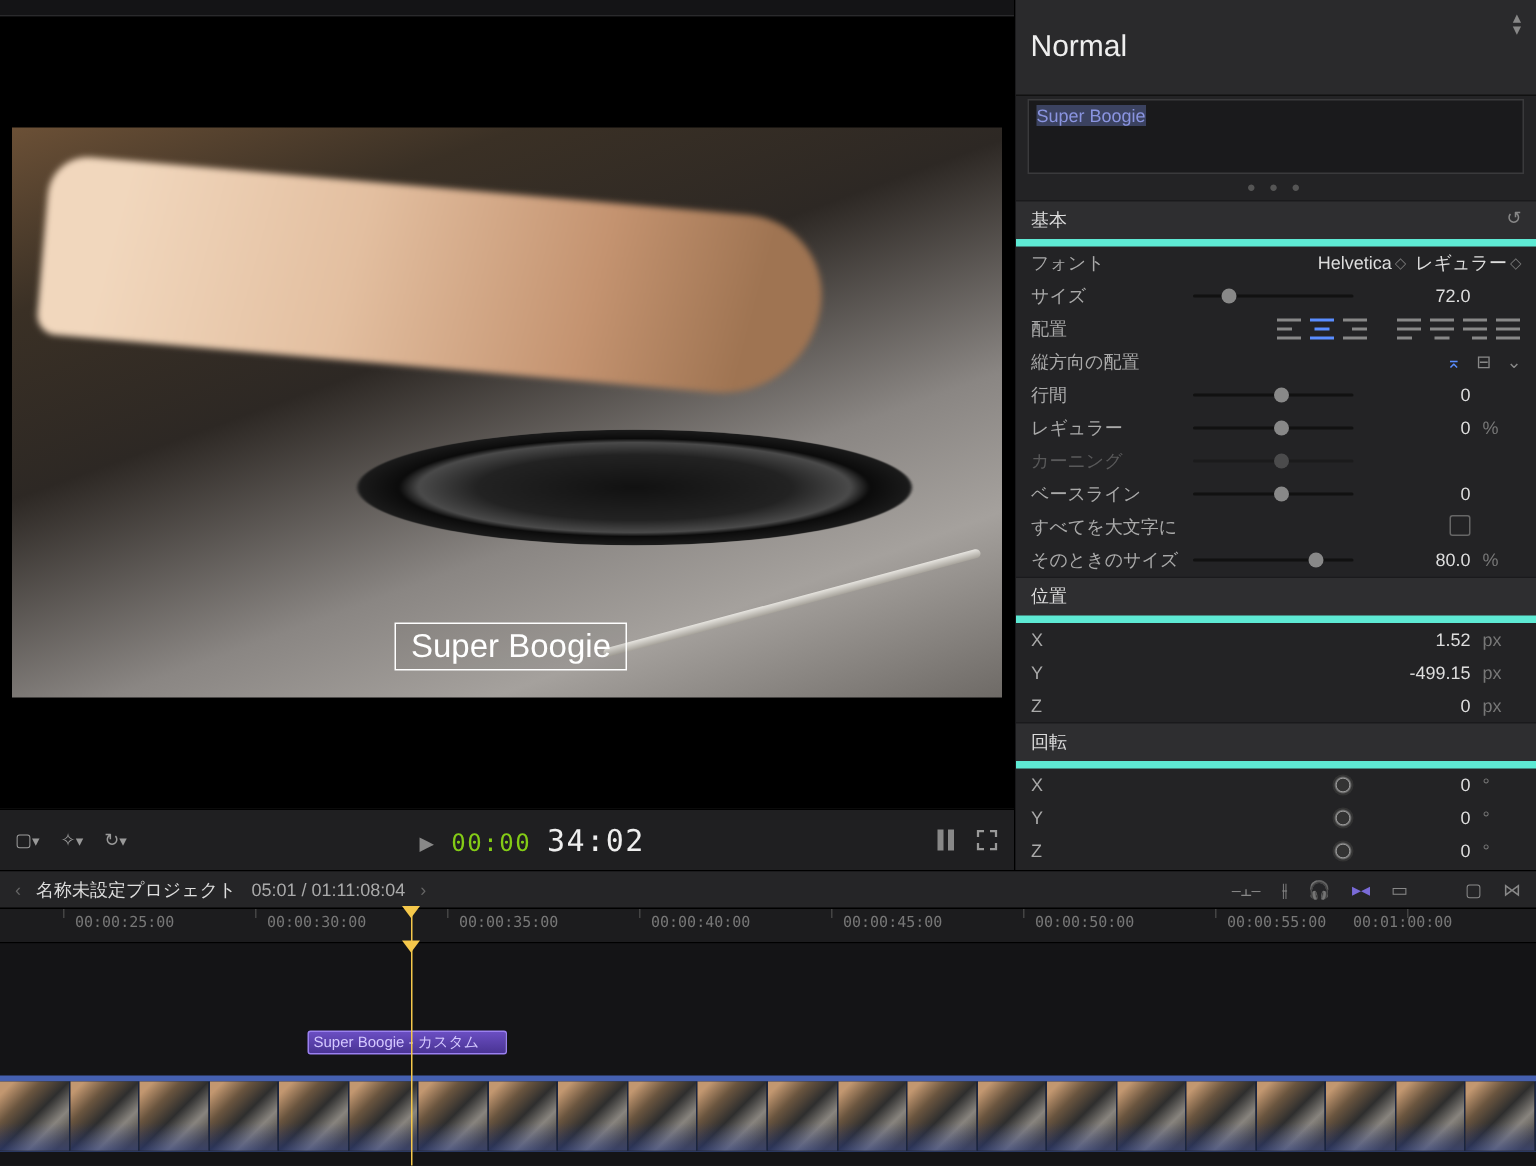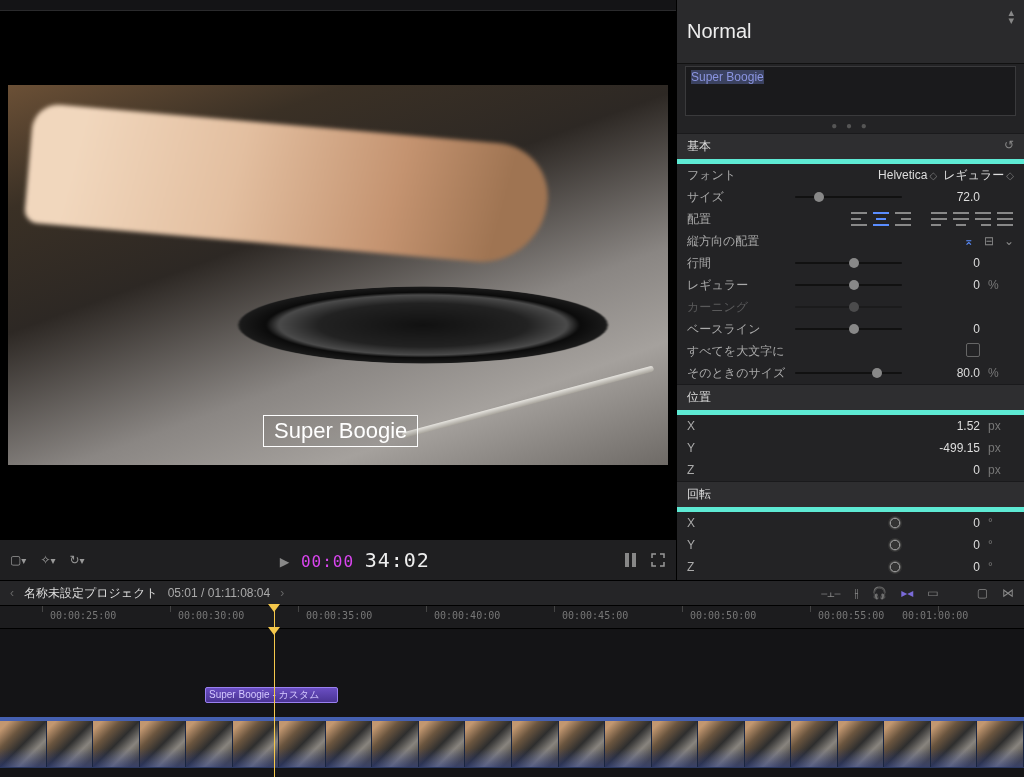--- a/index.html
+++ b/index.html
@@ -7,21 +7,21 @@
 .viewer{width:676px;display:flex;flex-direction:column;background:#1c1c1e;border-right:1px solid #000}
 .v-top{height:10px;background:#141416;border-bottom:1px solid #2a2a2c}
 .canvas-wrap{flex:1;display:flex;align-items:center;justify-content:center;background:#000;padding:10px 8px}
 .canvas{position:relative;width:660px;height:380px;background:linear-gradient(160deg,#6b5036 0%,#3a3025 20%,#2d2824 40%,#8a8683 65%,#a5a19d 80%,#6e6a66 100%);overflow:hidden}
 .arm{position:absolute;top:40px;left:20px;width:520px;height:120px;background:linear-gradient(100deg,#f1d7bd 10%,#e3bfa0 40%,#c49370 70%,#9f7452 90%);border-radius:40px 80px 100px 20px;transform:rotate(5deg);filter:blur(2px)}
 .platter{position:absolute;bottom:30px;left:230px;width:370px;height:220px;border-radius:50%;background:radial-gradient(ellipse at center,#111 0%,#222 40%,#4a4a4a 55%,#0b0b0b 60%,#1a1a1a 70%,#c8c4bd 75%,#a59f95 85%);transform:scaleY(0.35);filter:blur(1px)}
 .tonearm{position:absolute;bottom:60px;right:10px;width:260px;height:6px;background:linear-gradient(#e6e4df,#a6a29a);transform:rotate(-15deg);border-radius:3px}
 .title-box{position:absolute;bottom:18px;left:255px;border:1px solid #fff;padding:2px 10px;font-size:22px;color:#fff;background:rgba(0,0,0,0.05)}
 .v-ctrl{height:40px;background:#1f1f21;border-top:1px solid #000;display:flex;align-items:center;padding:0 10px;gap:14px;color:#999}
 .v-ctrl .tc{flex:1;text-align:center;font-family:monospace;font-size:16px;letter-spacing:1px}
-.tc .mute{color:#d946ef}
+.tc .mute{color:#84cc16}
 .tc .big{color:#eee;font-size:20px}
 .icon{display:inline-block;color:#999}
 .pausebars{display:inline-flex;gap:3px}
 .pausebars span{width:4px;height:14px;background:#888;display:inline-block}
 .full{margin-left:auto}
 svg{display:block}
 
 .insp{flex:1;background:#232325;display:flex;flex-direction:column;overflow:hidden}
 .presetbar{background:#2a2a2c;border-bottom:1px solid #111;padding:20px 10px;position:relative}
 .preset{font-size:20px;color:#eee}

